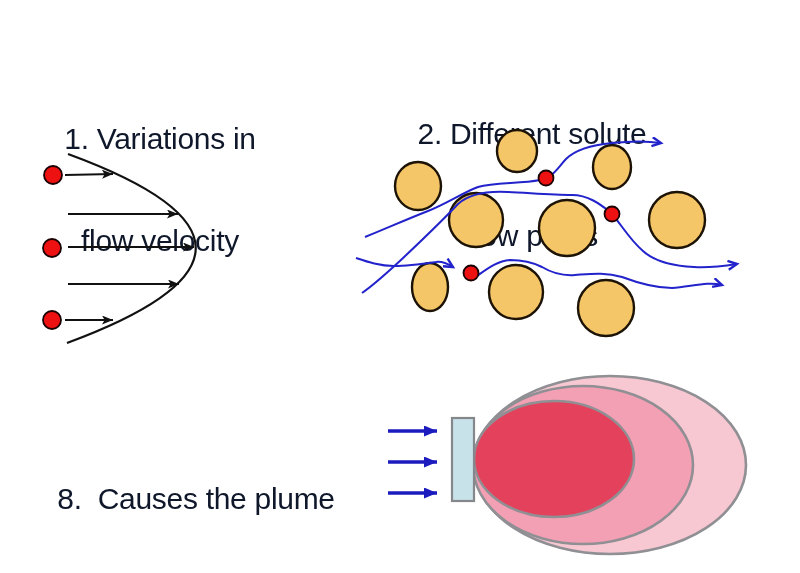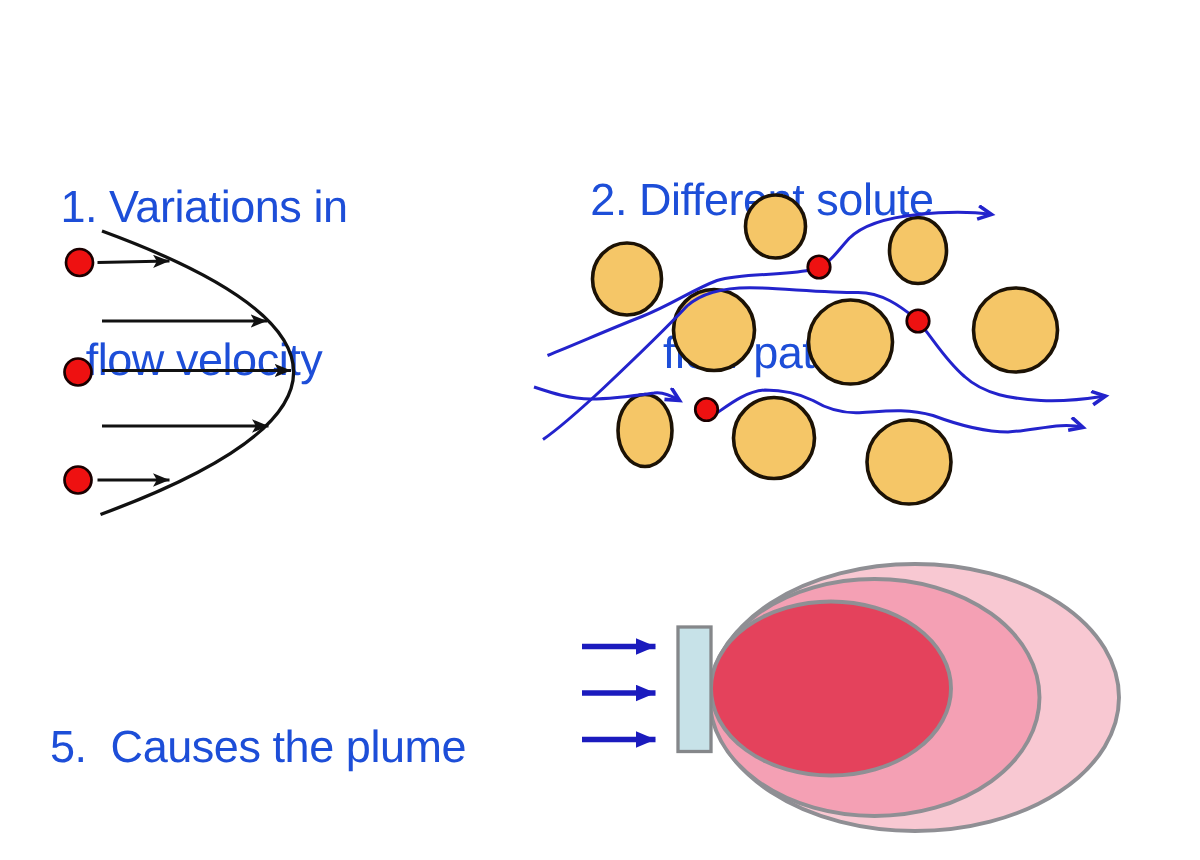--- a/index.html
+++ b/index.html
@@ -7,25 +7,26 @@
     position:relative;
     width:800px;height:573px;
     background:#ffffff;
     overflow:hidden;
     font-family:"Liberation Sans", sans-serif;
   }
   .sec-title{
     position:absolute;
     transform:translateX(-50%);
     text-align:center;
-    color:#1d4ed8;
+    color:#0f172a;
     font-size:30px;
     line-height:34px;
     letter-spacing:-0.3px;
     white-space:pre-wrap;
+    margin-left:24px;
   }
   .sec-title .line{display:block;}
   #title-velocity{left:136px;top:54px;}
   #title-solute{left:508px;top:49px;}
   #title-plume{left:172px;top:414px;}
   svg.canvas{position:absolute;left:0;top:0;}
   .varrow{stroke-width:2;}
   .profile-curve{fill:none;stroke-width:2.2;}
   .grain{stroke-width:2.4;}
   .particle{stroke-width:1.8;}
@@ -43,21 +44,21 @@
     <span class="line">1. Variations in</span>
     <span class="line">flow velocity</span>
   </div>
 
   <div class="sec-title" id="title-solute">
     <span class="line">2. Different solute</span>
     <span class="line">flow paths</span>
   </div>
 
   <div class="sec-title" id="title-plume">
-    <span class="line">5.  Causes the plume</span>
+    <span class="line">8.  Causes the plume</span>
     
   </div>
 
   <svg class="canvas" width="800" height="573" viewBox="0 0 800 573">
     <defs>
       <marker id="mk-black" markerUnits="userSpaceOnUse" markerWidth="13" markerHeight="11" refX="11" refY="4.5" orient="auto">
         <path id="mk-black-path" d="M0,0 L11,4.5 L0,9 L2.6,4.5 Z" fill="#111111"></path>
       </marker>
       <marker id="mk-blue-open" markerUnits="userSpaceOnUse" markerWidth="13" markerHeight="12" refX="10" refY="5" orient="auto">
         <path id="mk-blue-open-path" d="M1,0.5 L10,5 L1,9.5" fill="none" stroke-width="2.4" stroke="#2323CC"></path>

